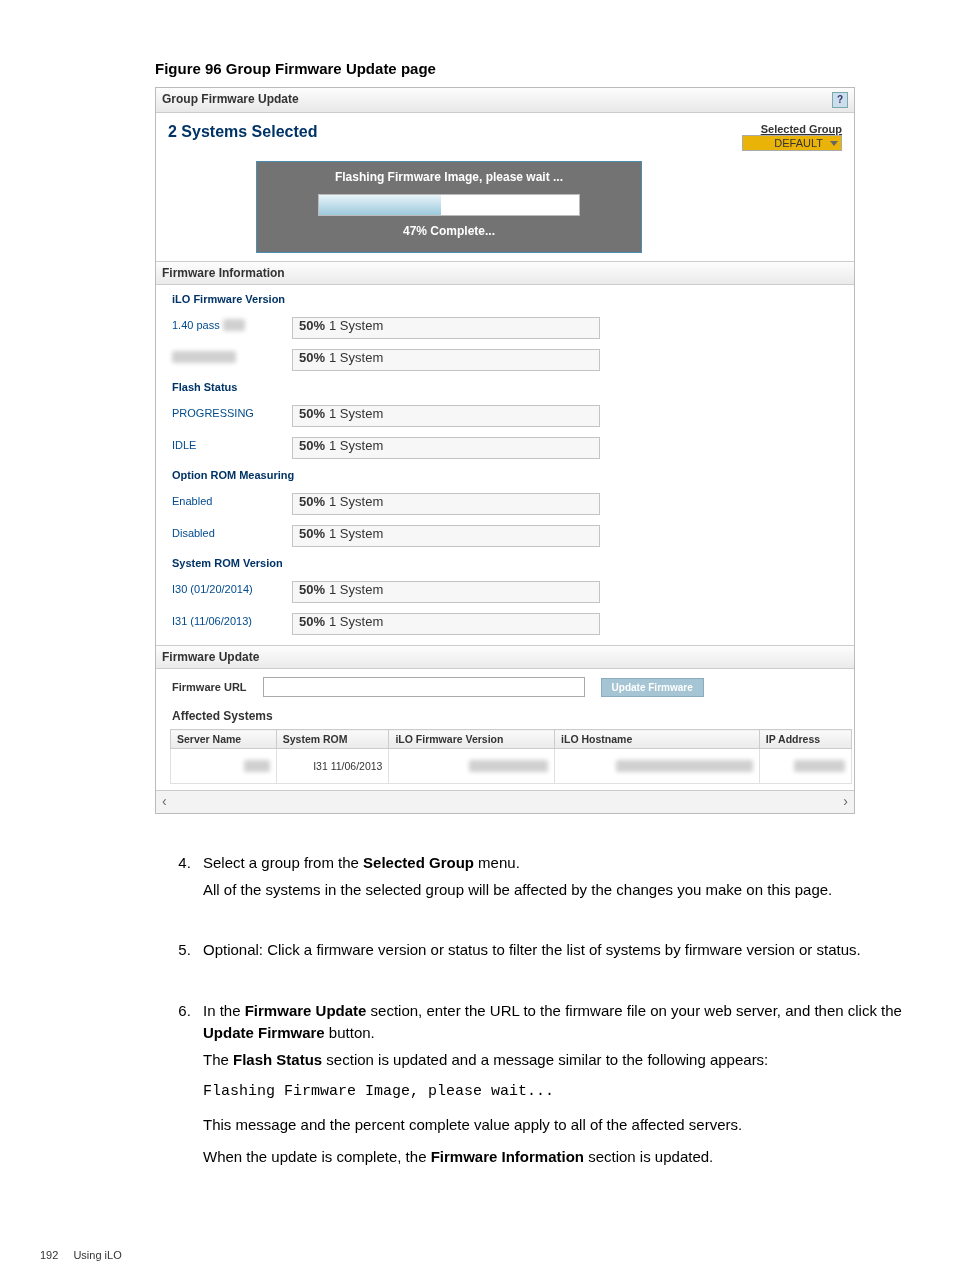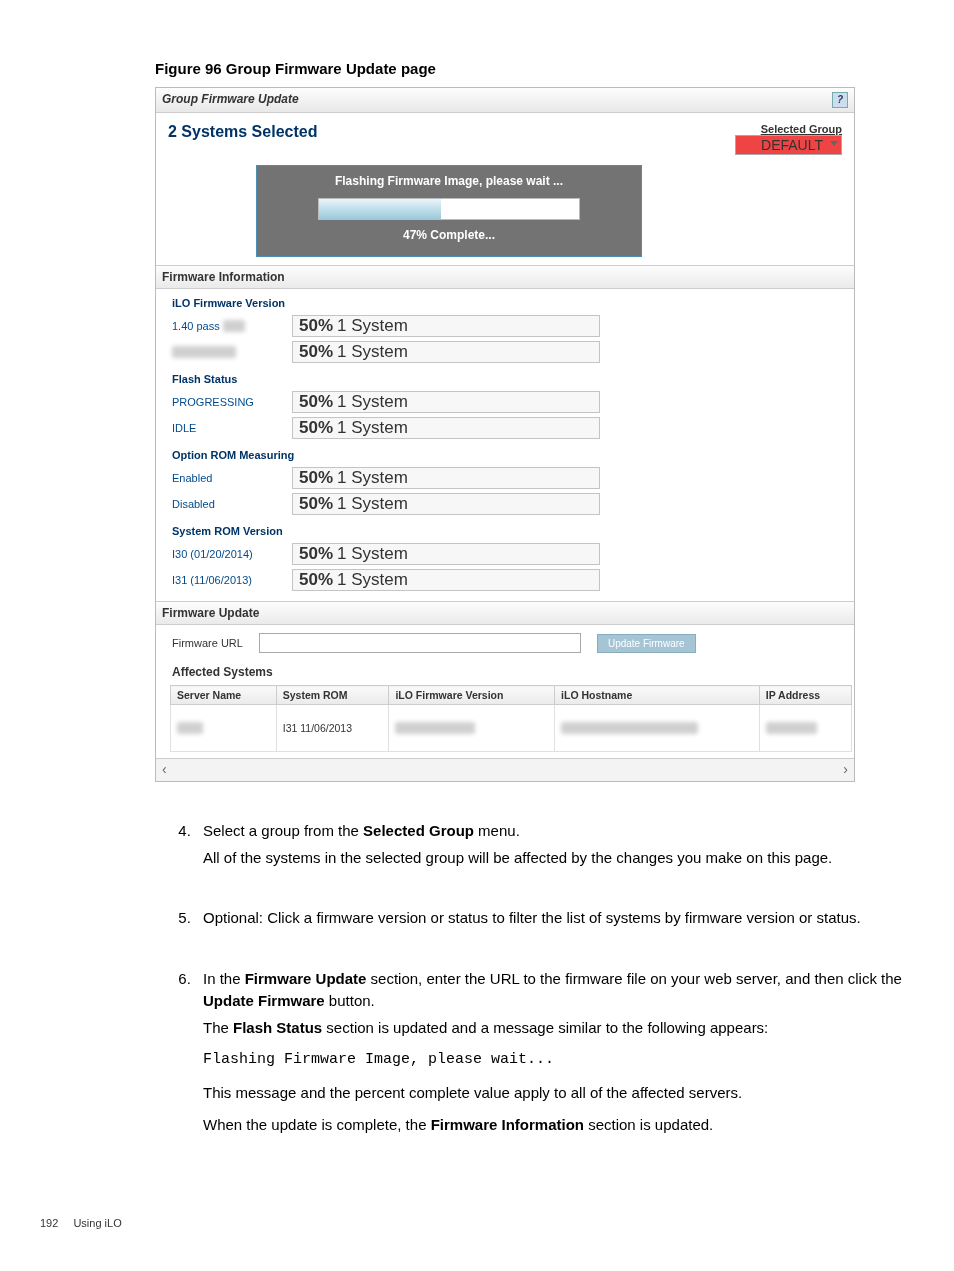--- a/index.html
+++ b/index.html
@@ -25,21 +25,20 @@
     background: #fff;
   }
   .panel-header {
     background: linear-gradient(#fdfdfd, #e8e8e8);
     border-bottom: 1px solid #ccc;
     padding: 4px 6px;
     display: flex;
     justify-content: space-between;
     font-weight: bold;
     font-size: 12px;
-    font-style: italic;
   }
   .help-icon {
     width: 14px;
     height: 14px;
     border: 1px solid #7aa;
     background: #cde;
     color: #336;
     text-align: center;
     font-size: 10px;
     line-height: 14px;
@@ -55,23 +54,23 @@
     font-weight: bold;
     font-size: 16px;
   }
   .selected-group-label {
     font-weight: bold;
     font-size: 11px;
     text-decoration: underline;
   }
   .group-select {
     border: 1px solid #aaa;
-    padding: 1px 18px 1px 7px;
-    font-size: 14px;
-    background: #ef4444;
+    padding: 1px 18px 1px 0;
+    font-size: 11px;
+    background: #eab308;
     position: relative;
     display: inline-block;
     width: 80px;
   }
   .group-select::after {
     content: "";
     position: absolute;
     right: 3px;
     top: 5px;
     border-left: 4px solid transparent;
@@ -128,37 +127,39 @@
     color: #004b8d;
     font-size: 11px;
     padding: 4px 0;
   }
   .bar-box {
     border: 1px solid #c4c4c4;
     width: 300px;
     height: 20px;
     display: flex;
     align-items: flex-start;
-    font-size: 17px;
+    font-size: 13px;
     padding-left: 6px;
     background: #f7f7f7;
+    margin-top: 6px;
   }
   .bar-box b { margin-right: 4px; }
   .blur {
     display: inline-block;
     background: #d0d0d0;
     color: transparent;
     filter: blur(2px);
     border-radius: 2px;
   }
   .fw-update-row {
     display: flex;
     align-items: center;
     padding: 8px 16px;
     gap: 16px;
+    font-weight: bold;
   }
   .fw-label { font-size: 11px; }
   .fw-input {
     border: 1px solid #aaa;
     height: 18px;
     width: 320px;
     background: #fff;
   }
   .fw-button {
     background: #a5c4d4;
@@ -180,21 +181,22 @@
   }
   table.affected th {
     background: linear-gradient(#fafafa, #eaeaea);
     border: 1px solid #ccc;
     padding: 3px 6px;
     text-align: left;
     font-weight: bold;
   }
   table.affected td {
     border: 1px solid #e0e0e0;
-    padding: 17px 6px;
+    padding: 11px 6px;
+    text-align: right;
   }
   .scroll-area {
     display: flex;
     justify-content: space-between;
     border-top: 1px solid #ccc;
     padding: 2px 6px 4px 6px;
     font-size: 14px;
     color: #666;
     background: #f3f3f3;
   }

